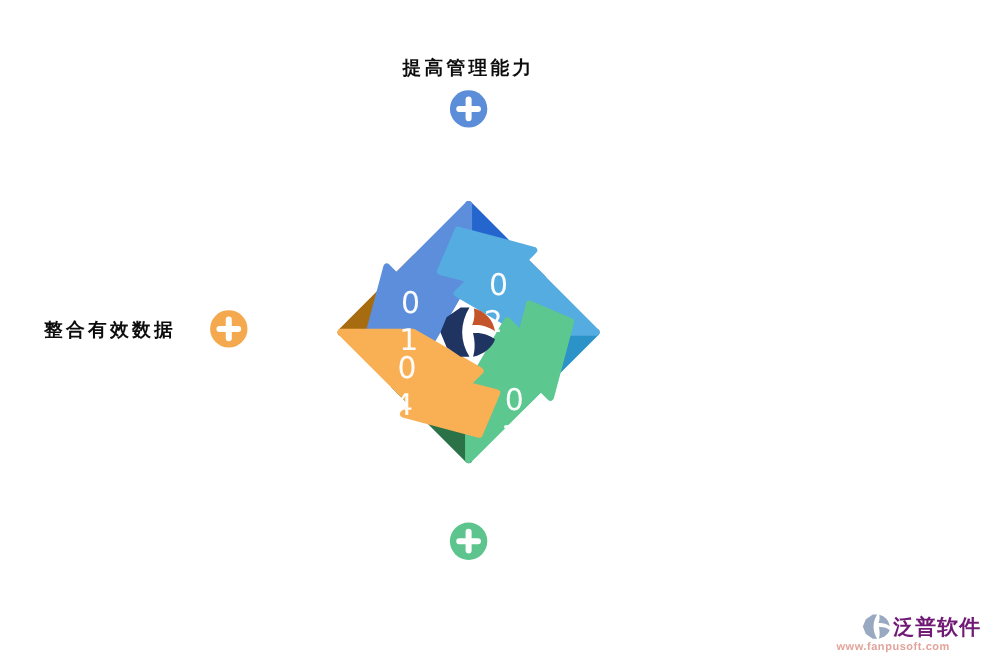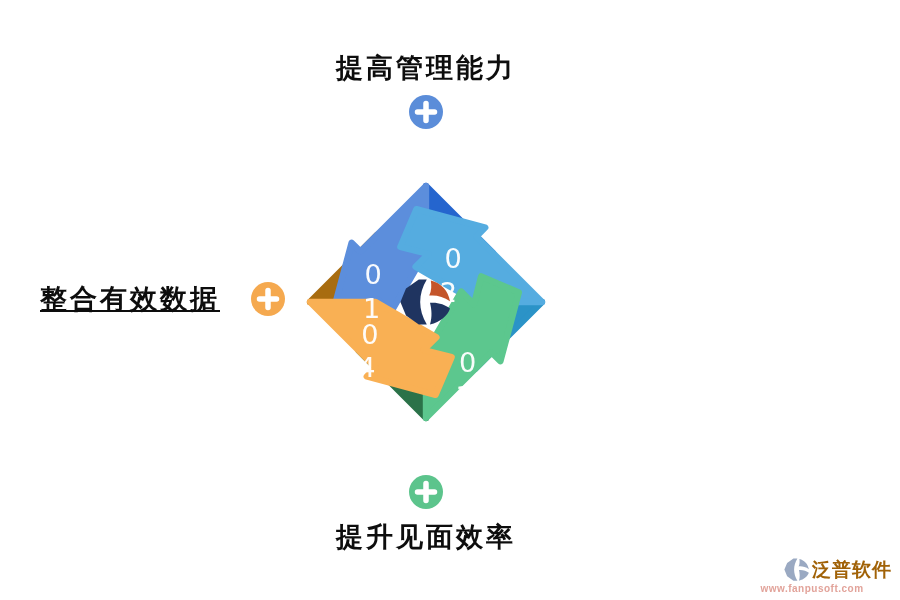--- a/index.html
+++ b/index.html
@@ -3,32 +3,32 @@
 <meta charset="utf-8">
 <style>
   html,body{margin:0;padding:0;background:#fff;}
   #canvas{
     position:relative;width:900px;height:600px;background:#ffffff;overflow:hidden;
     font-family:"Liberation Sans","DejaVu Sans",sans-serif;
   }
   
   .callout{position:absolute;display:flex;align-items:center;}
   .callout .label{
-    font-size:27px;font-weight:700;color:#0d0d0d;letter-spacing:3px;white-space:nowrap;
+    font-size:17px;font-weight:700;color:#0d0d0d;letter-spacing:3px;white-space:nowrap;
   }
   .callout.vert{flex-direction:column;}
   .plus-badge{display:block;}
   #callout-top{left:283px;top:50px;width:286px;}
   #callout-top .label{margin-bottom:8px;}
   #callout-bottom{left:283px;top:474px;width:286px;}
   #callout-bottom .label{margin-top:9px;}
   #callout-right{left:604px;top:279px;}
   #callout-right .label{margin-left:36px;}
   #callout-left{left:40px;top:281px;}
-  #callout-left .label{margin-right:30px;text-decoration:underline;}
+  #callout-left .label{margin-right:30px;}
   
   #cycle-svg{position:absolute;left:266px;top:142px;width:320px;height:320px;}
   .arrow-tail{stroke-width:8;stroke-linejoin:round;}
   .arrow-head{stroke-width:8;stroke-linejoin:round;}
   .digit{
     font-family:"DejaVu Sans",sans-serif;font-size:34px;fill:#ffffff;
     text-anchor:middle;opacity:.96;
   }
   
   #watermark{position:absolute;right:8px;bottom:6px;width:160px;text-align:center;}
@@ -48,21 +48,20 @@
       <path d="M18 9.5v17M9.5 18h17" stroke="#ffffff" stroke-width="5.5" stroke-linecap="round" fill="none"></path>
     </svg>
   </div>
 
 
   <div class="callout vert" id="callout-bottom">
     <svg class="plus-badge" width="36" height="36" viewBox="0 0 36 36">
       <circle cx="18" cy="18" r="17" fill="#5CC48C"></circle>
       <path d="M18 9.5v17M9.5 18h17" stroke="#ffffff" stroke-width="5.5" stroke-linecap="round" fill="none"></path>
     </svg>
-    <span class="label">提升见面效率</span>
   </div>
 
   <div class="callout" id="callout-left">
     <span class="label">整合有效数据</span>
     <svg class="plus-badge" width="36" height="36" viewBox="0 0 36 36">
       <circle cx="18" cy="18" r="17" fill="#F5A94F"></circle>
       <path d="M18 9.5v17M9.5 18h17" stroke="#ffffff" stroke-width="5.5" stroke-linecap="round" fill="none"></path>
     </svg>
   </div>
 
@@ -100,18 +99,18 @@
     </g>
   </svg>
 
   <div id="watermark">
     <div class="wm-row">
       <svg width="30" height="30" viewBox="162 168 76 66">
         <path d="M 191,172 L 175,183 L 168,200 L 175,217 L 191,228 L 201,228 C 190,210 190,190 201,172 Z" fill="#9AA9C2"></path>
         <path d="M 206,173 C 219,176 228,186 230,199 C 222,193 212,191 204,192 C 207,186 207,179 206,173 Z" fill="#9AA9C2"></path>
         <path d="M 205,201 C 214,200 224,203 230,208 C 227,217 218,225 205,228 C 208,219 207,209 205,201 Z" fill="#9AA9C2"></path>
       </svg>
-      <span class="wm-brand" style="color: #a16207;">泛普软件</span>
+      <span class="wm-brand" style="color: #701a75;">泛普软件</span>
     </div>
     <div class="wm-url" style="color: rgb(226, 163, 154);">www.fanpusoft.com</div>
   </div>
 
 </div>
 
 </body></html>

